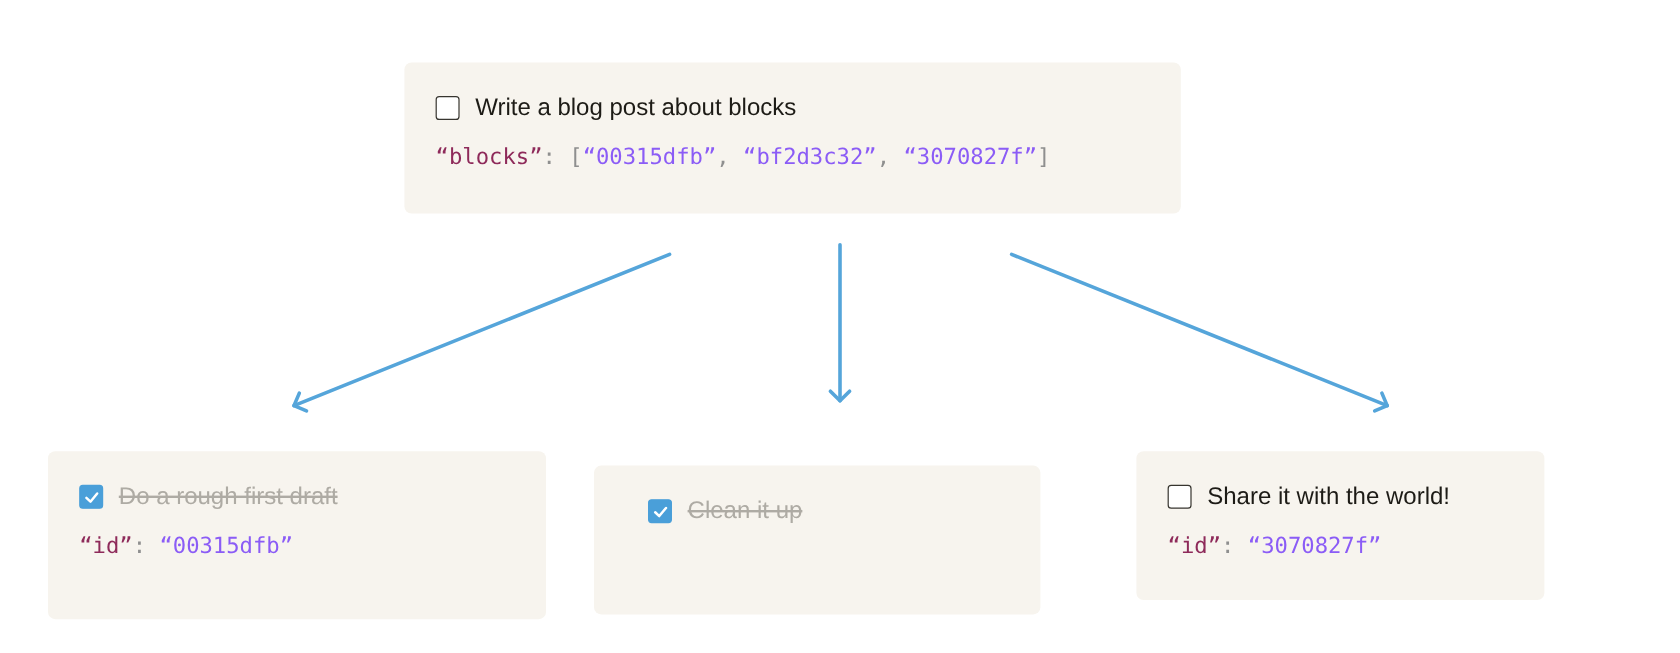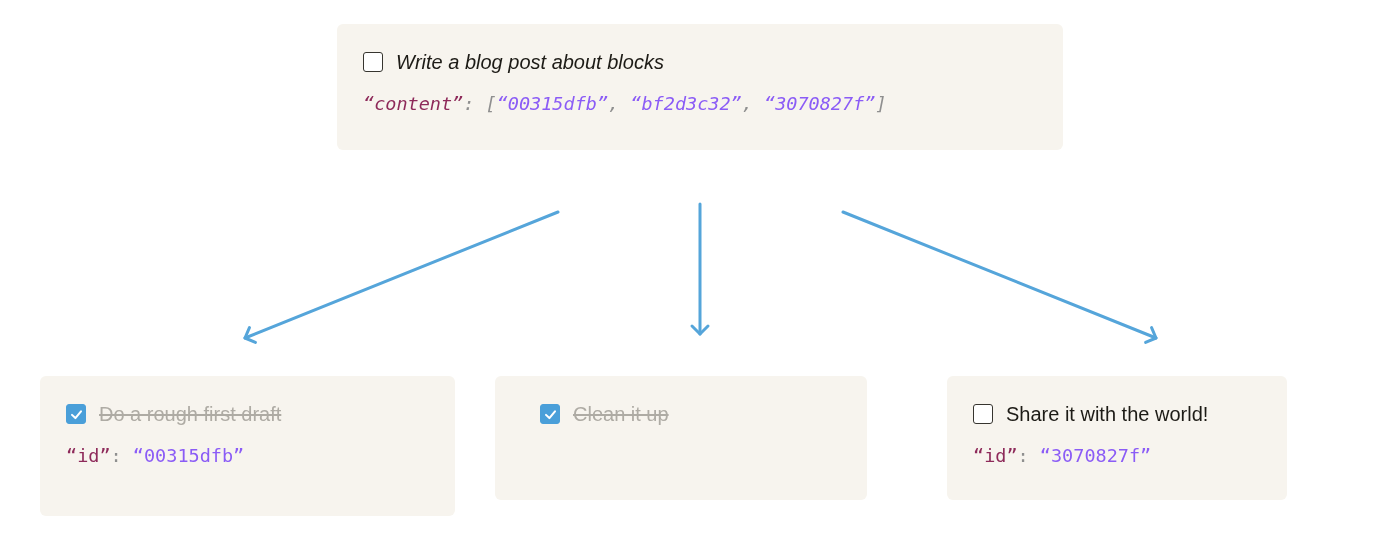--- a/index.html
+++ b/index.html
@@ -9,23 +9,23 @@
     background: #ffffff;
     font-family: "Liberation Sans", sans-serif;
     overflow: hidden;
   }
   .card {
     position: absolute;
     background: #f7f4ee;
     border-radius: 6px;
     padding: 24px 26px;
   }
-  .parent-card  { left: 337px; top: 24px;  width: 726px; height: 126px; font-style: italic; }
+  .parent-card  { left: 337px; top: 52px;  width: 647px; height: 126px; }
   .child-card-0 { left: 40px;  top: 376px; width: 415px; height: 140px; }
-  .child-card-1 { left: 495px; top: 376px; width: 372px; height: 124px; padding-left: 45px; }
+  .child-card-1 { left: 495px; top: 388px; width: 372px; height: 124px; padding-left: 45px; }
   .child-card-2 { left: 947px; top: 376px; width: 340px; height: 124px; }
 
   .todo-row {
     display: flex;
     align-items: center;
     gap: 13px;
     margin-bottom: 15px;
     height: 28px;
   }
   .checkbox {
@@ -72,21 +72,21 @@
 </head>
 <body>
 
 <div class="card parent-card">
   <div class="todo-row">
     <span class="checkbox">
       
     </span>
     <span class="todo-label">Write a blog post about blocks</span>
   </div>
-  <div class="code-line"><span class="code-key">“content”</span><span class="code-punct">: [</span><span class="code-value">“00315dfb”</span><span class="code-punct">, </span><span class="code-value">“bf2d3c32”</span><span class="code-punct">, </span><span class="code-value">“3070827f”</span><span class="code-punct">]</span></div>
+  <div class="code-line"><span class="code-key">“blocks”</span><span class="code-punct">: [</span><span class="code-value">“00315dfb”</span><span class="code-punct">, </span><span class="code-value">“bf2d3c32”</span><span class="code-punct">, </span><span class="code-value">“3070827f”</span><span class="code-punct">]</span></div>
 </div>
 
 <svg class="arrows-layer" viewBox="0 0 1400 544">
   <defs>
     <marker id="arrowhead" markerWidth="22" markerHeight="22" refX="11" refY="11" orient="auto" markerUnits="userSpaceOnUse">
       <path d="M3,3 L11,11 L3,19" fill="none" stroke="#55a5da" stroke-width="3" stroke-linecap="round" stroke-linejoin="round"></path>
     </marker>
   </defs>
   <line x1="558" y1="212" x2="245" y2="338" stroke="#55a5da" stroke-width="3" stroke-linecap="round" marker-end="url(#arrowhead)"></line>
   <line x1="700" y1="204" x2="700" y2="334" stroke="#55a5da" stroke-width="3" stroke-linecap="round" marker-end="url(#arrowhead)"></line>

